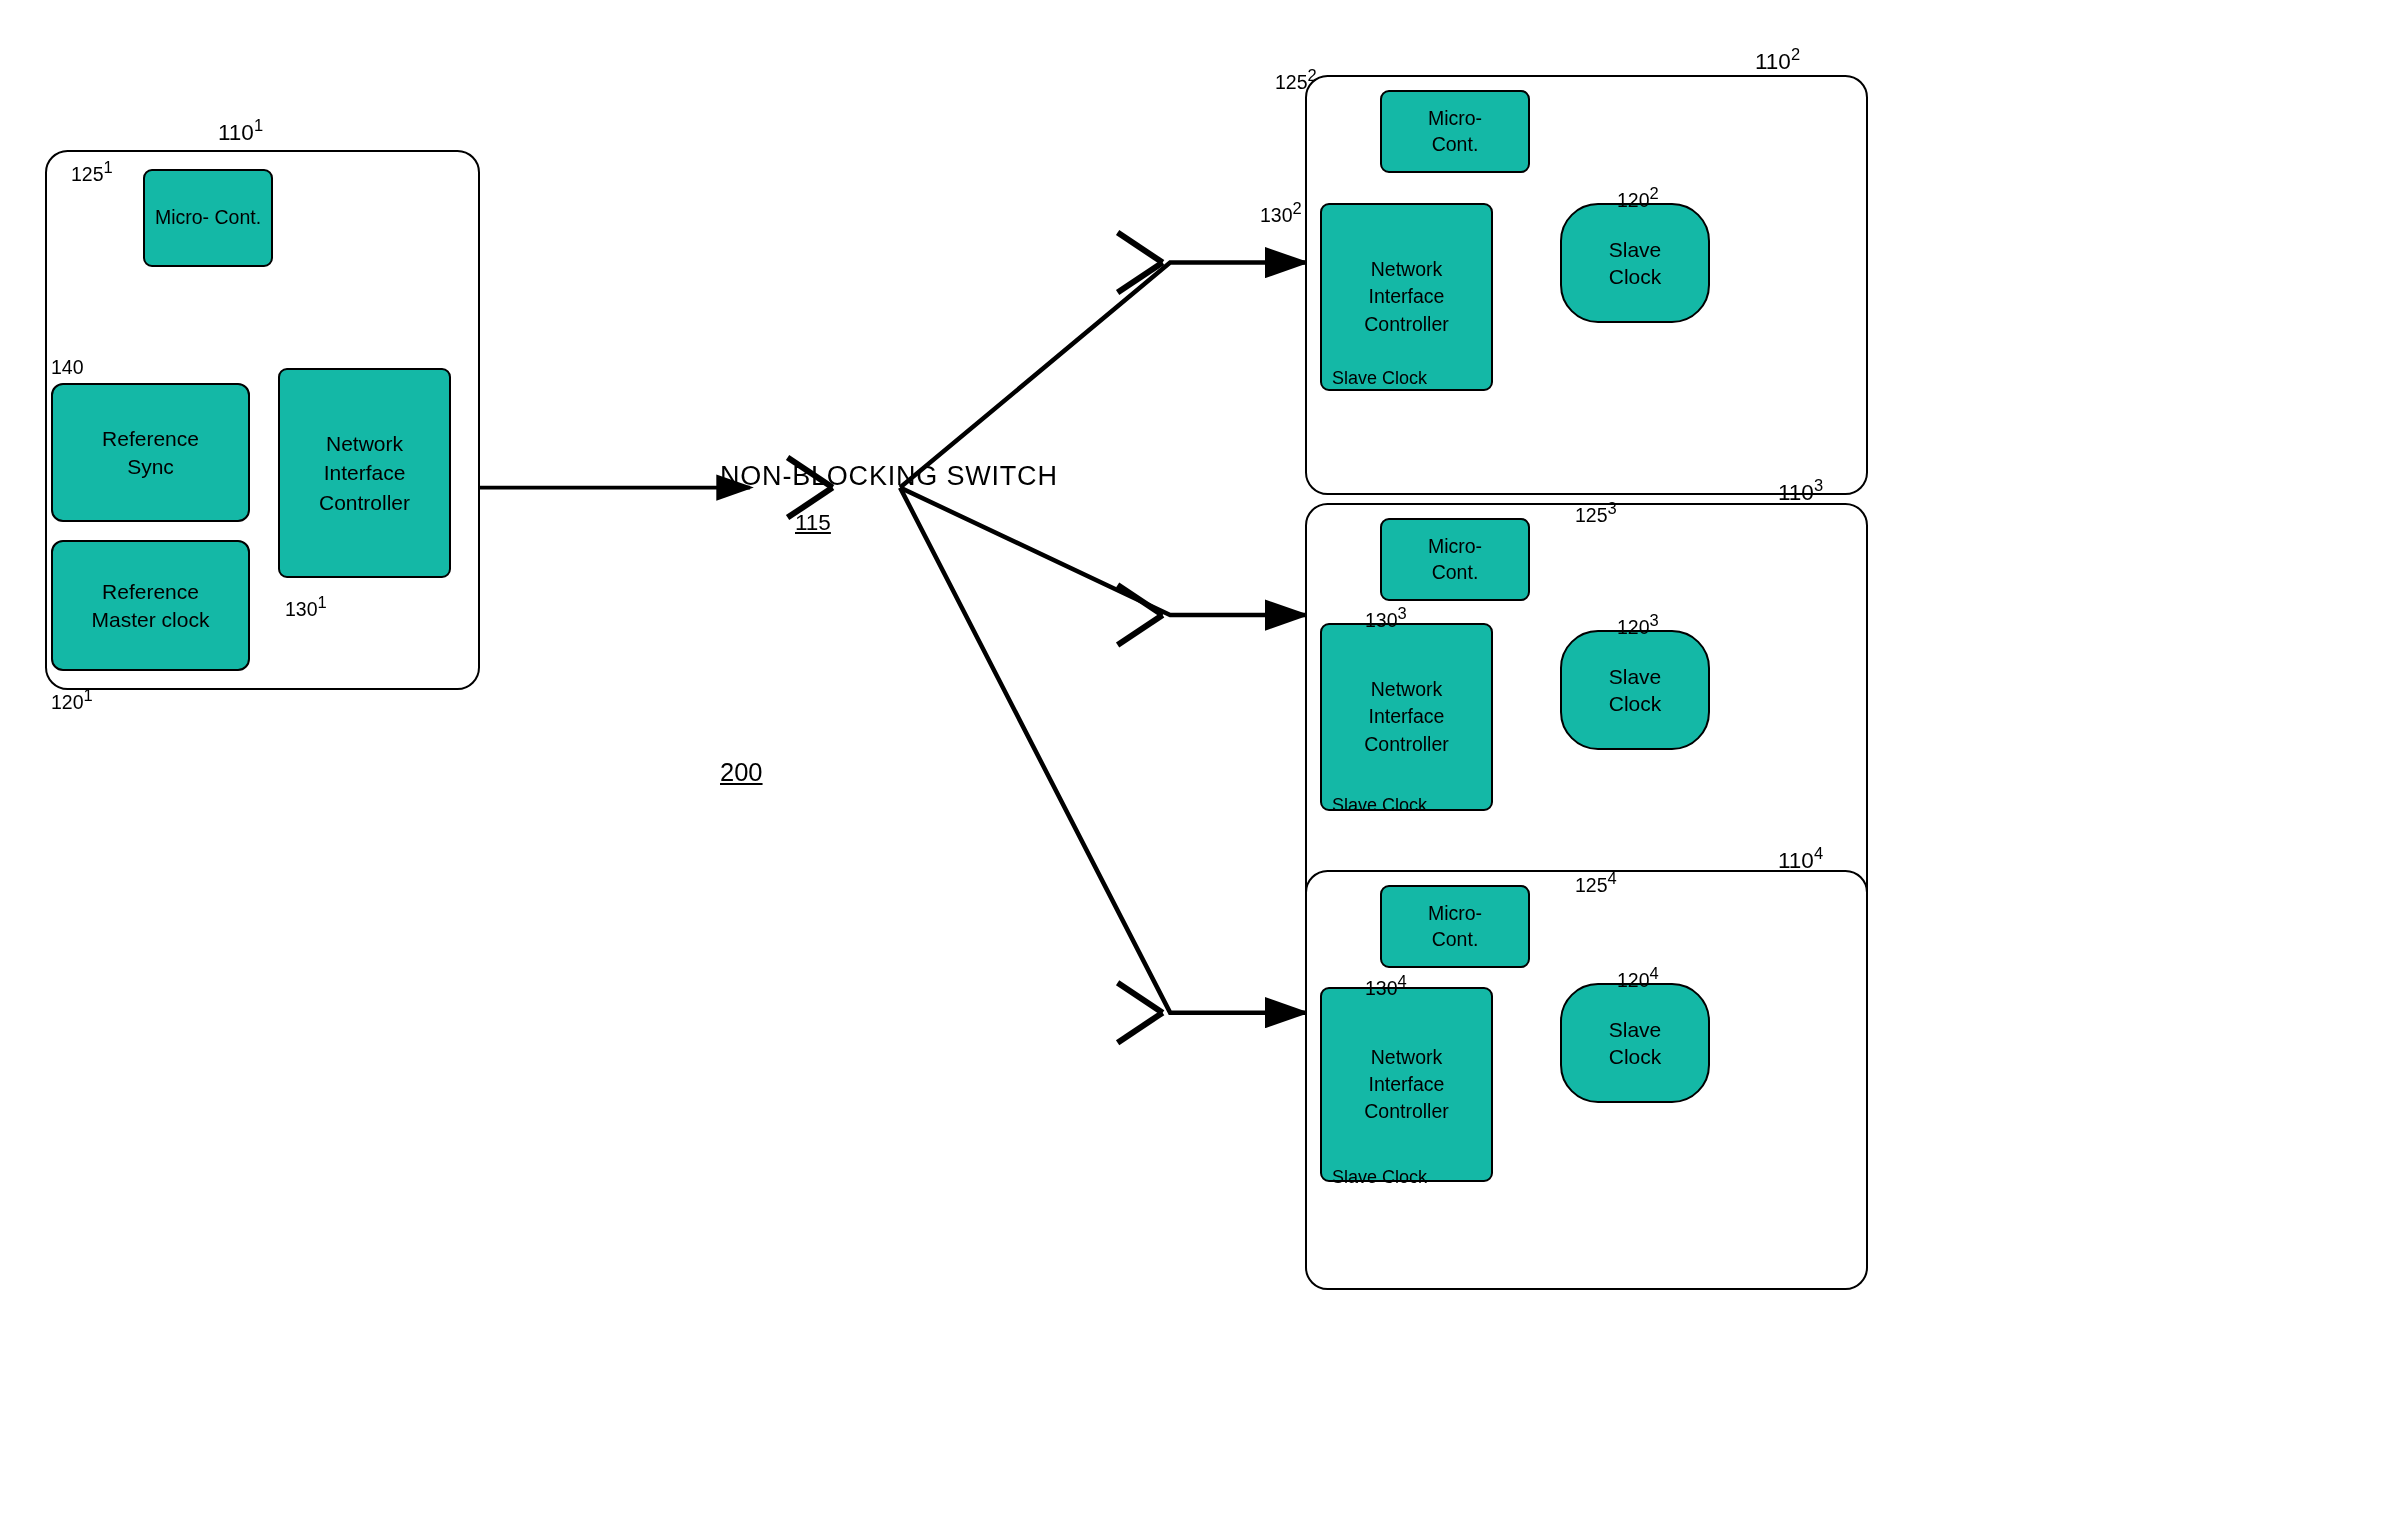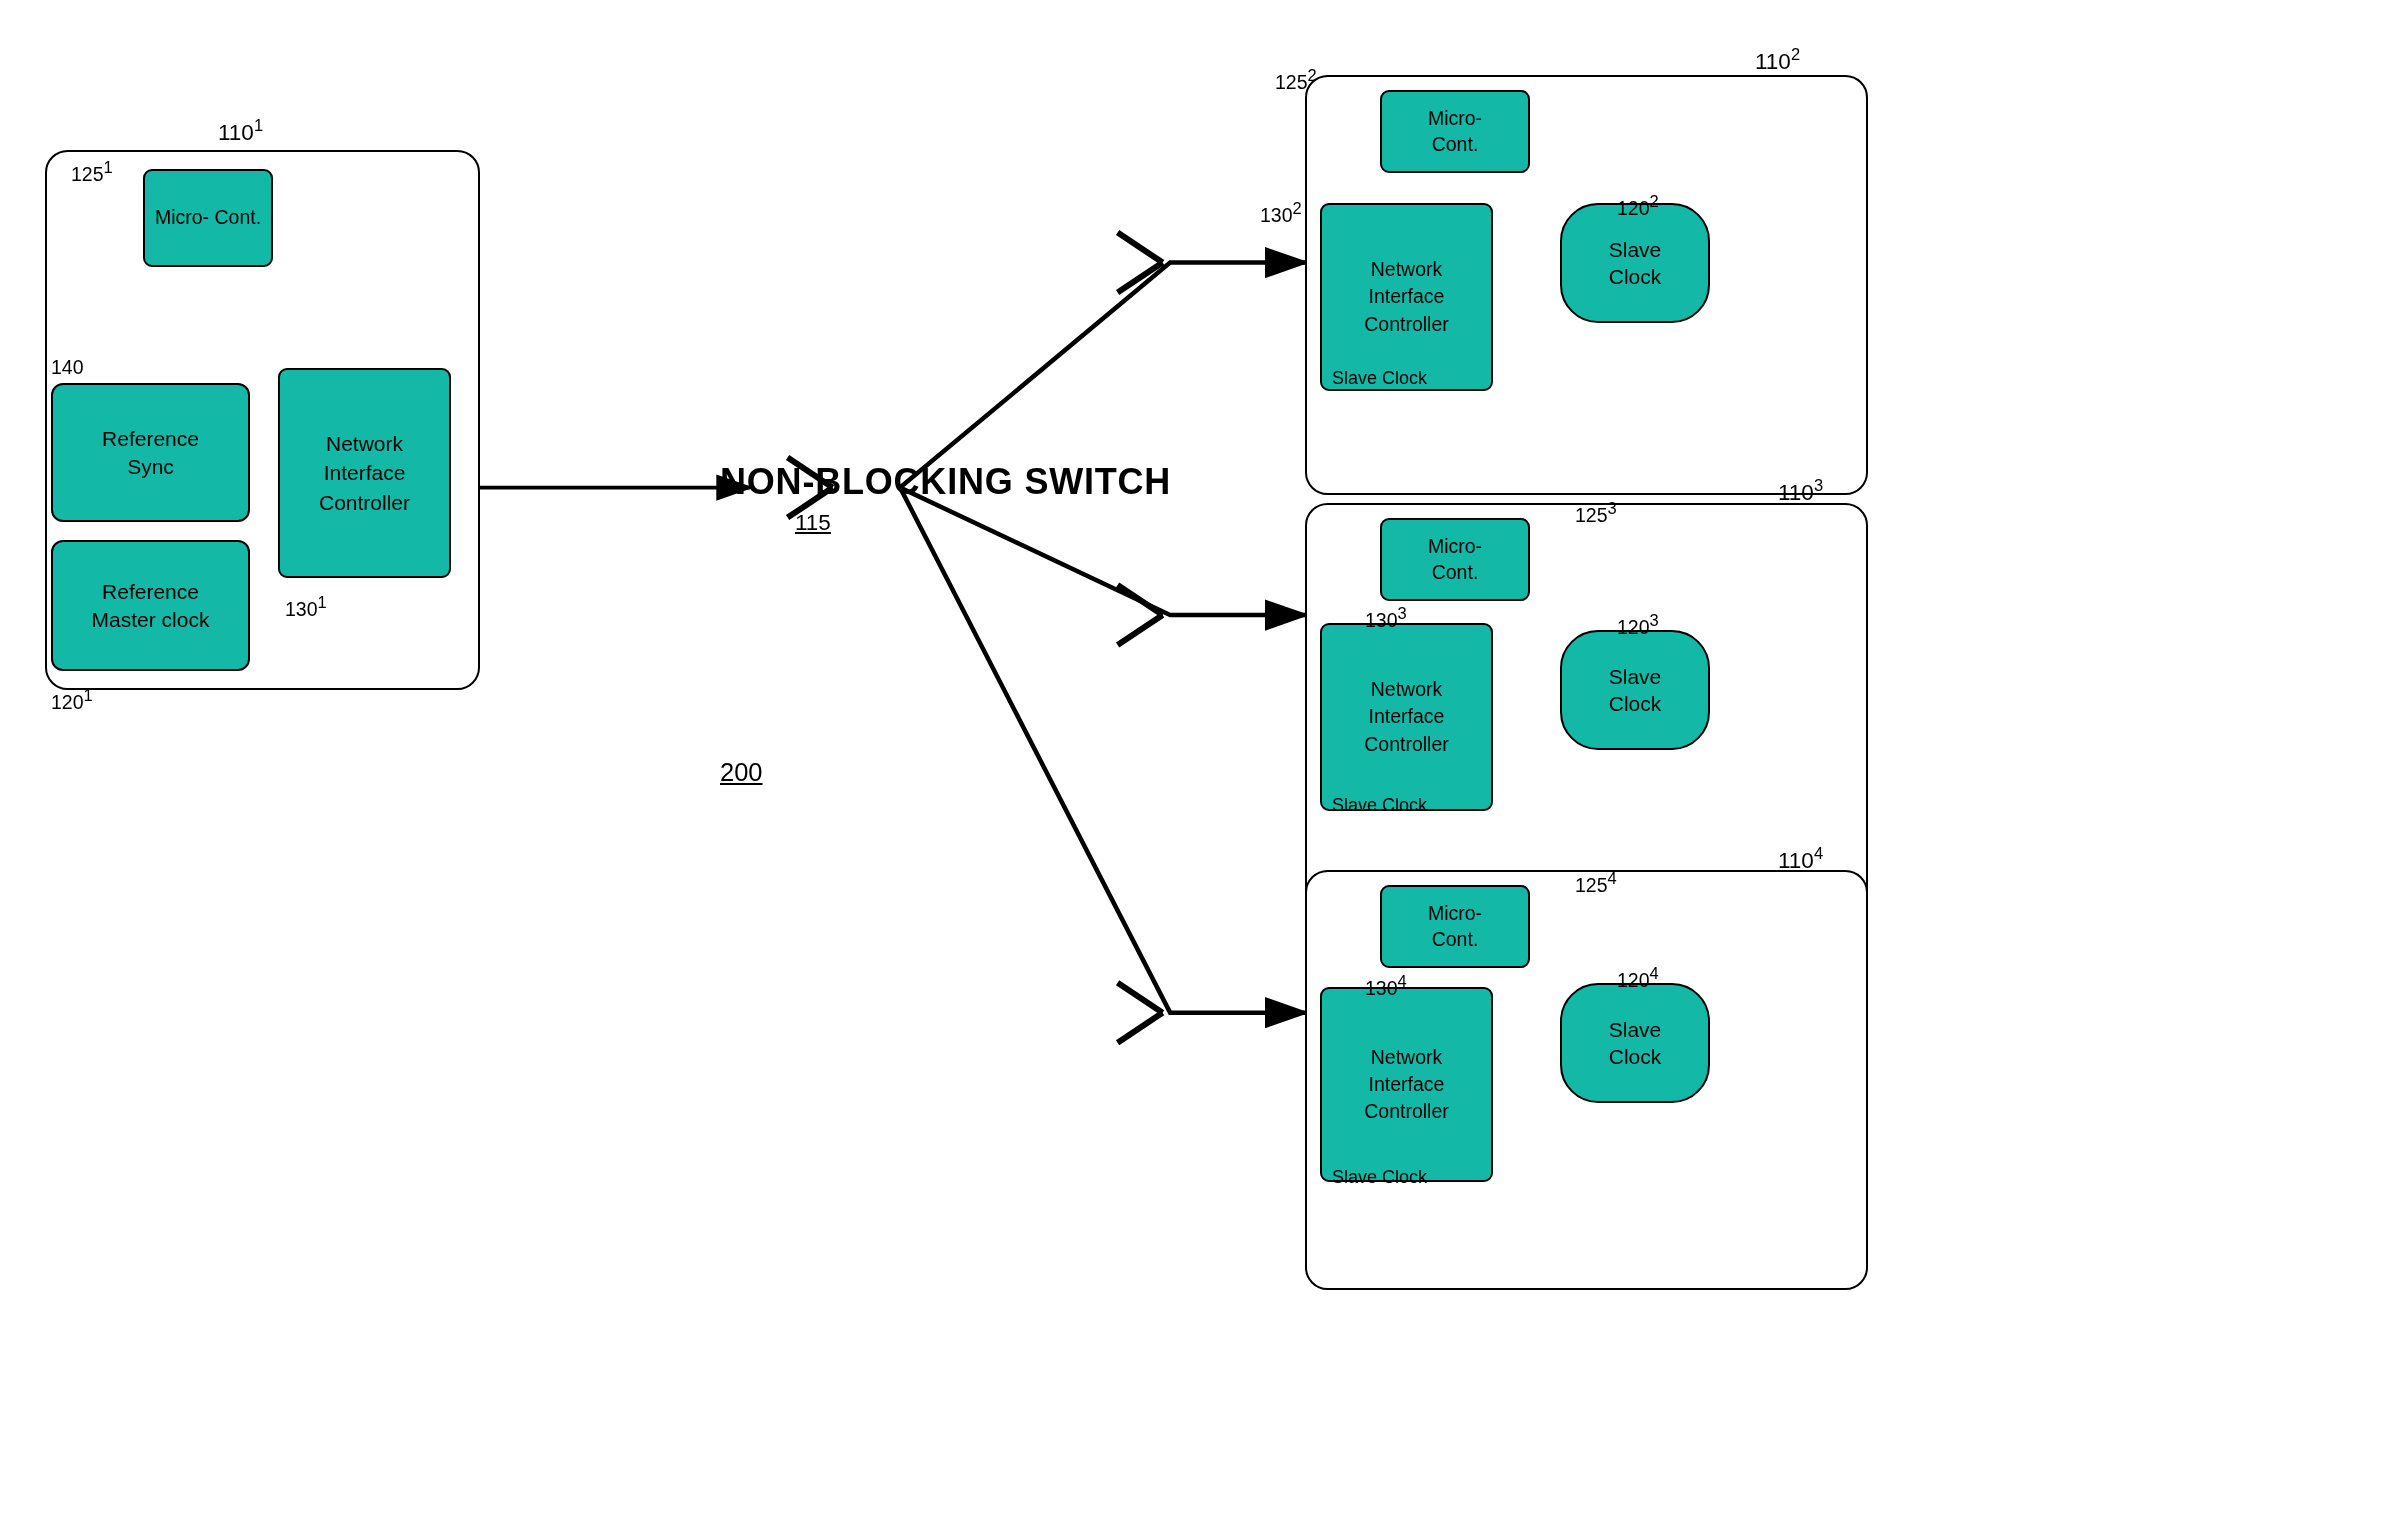--- a/index.html
+++ b/index.html
@@ -57,22 +57,22 @@
     
     svg.arrows {
       position: absolute;
       top: 0; left: 0;
       width: 2401px;
       height: 1516px;
       pointer-events: none;
     }
     .switch-label {
       position: absolute;
-      font-size: 36px;
-      font-weight: bold;
+      font-size: 27px;
+      font-weight: normal;
       letter-spacing: 0.8px;
     }
   </style>
 </head>
 <body>
 
 <div class="diagram-container">
 
   <svg class="arrows" viewBox="0 0 3201 2021" width="2401" height="1516">
     <defs>
@@ -206,21 +206,21 @@
   </div>
 
   <div class="label" style="left:1260px; top:199px; font-size:19.5px;">
     130<span class="label-sub">2</span>
   </div>
 
   <div class="box box-rounded" style="left:1560px; top:203px; width:150px; height:120px; font-size:21px; border-radius:38px;">
     Slave<br>Clock
   </div>
 
-  <div class="label" style="left:1617px; top:192px; font-size:19.5px;">
+  <div class="label" style="left:1617px; top:184px; font-size:19.5px;">
     120<span class="label-sub">2</span>
   </div>
 
   <div class="label" style="left:1332px; top:368px; font-size:18px; color:#000;">
     Slave Clock
   </div>
 
   <div class="outer-box" style="left:1305px; top:503px; width:563px; height:420px;">
   </div>
 

